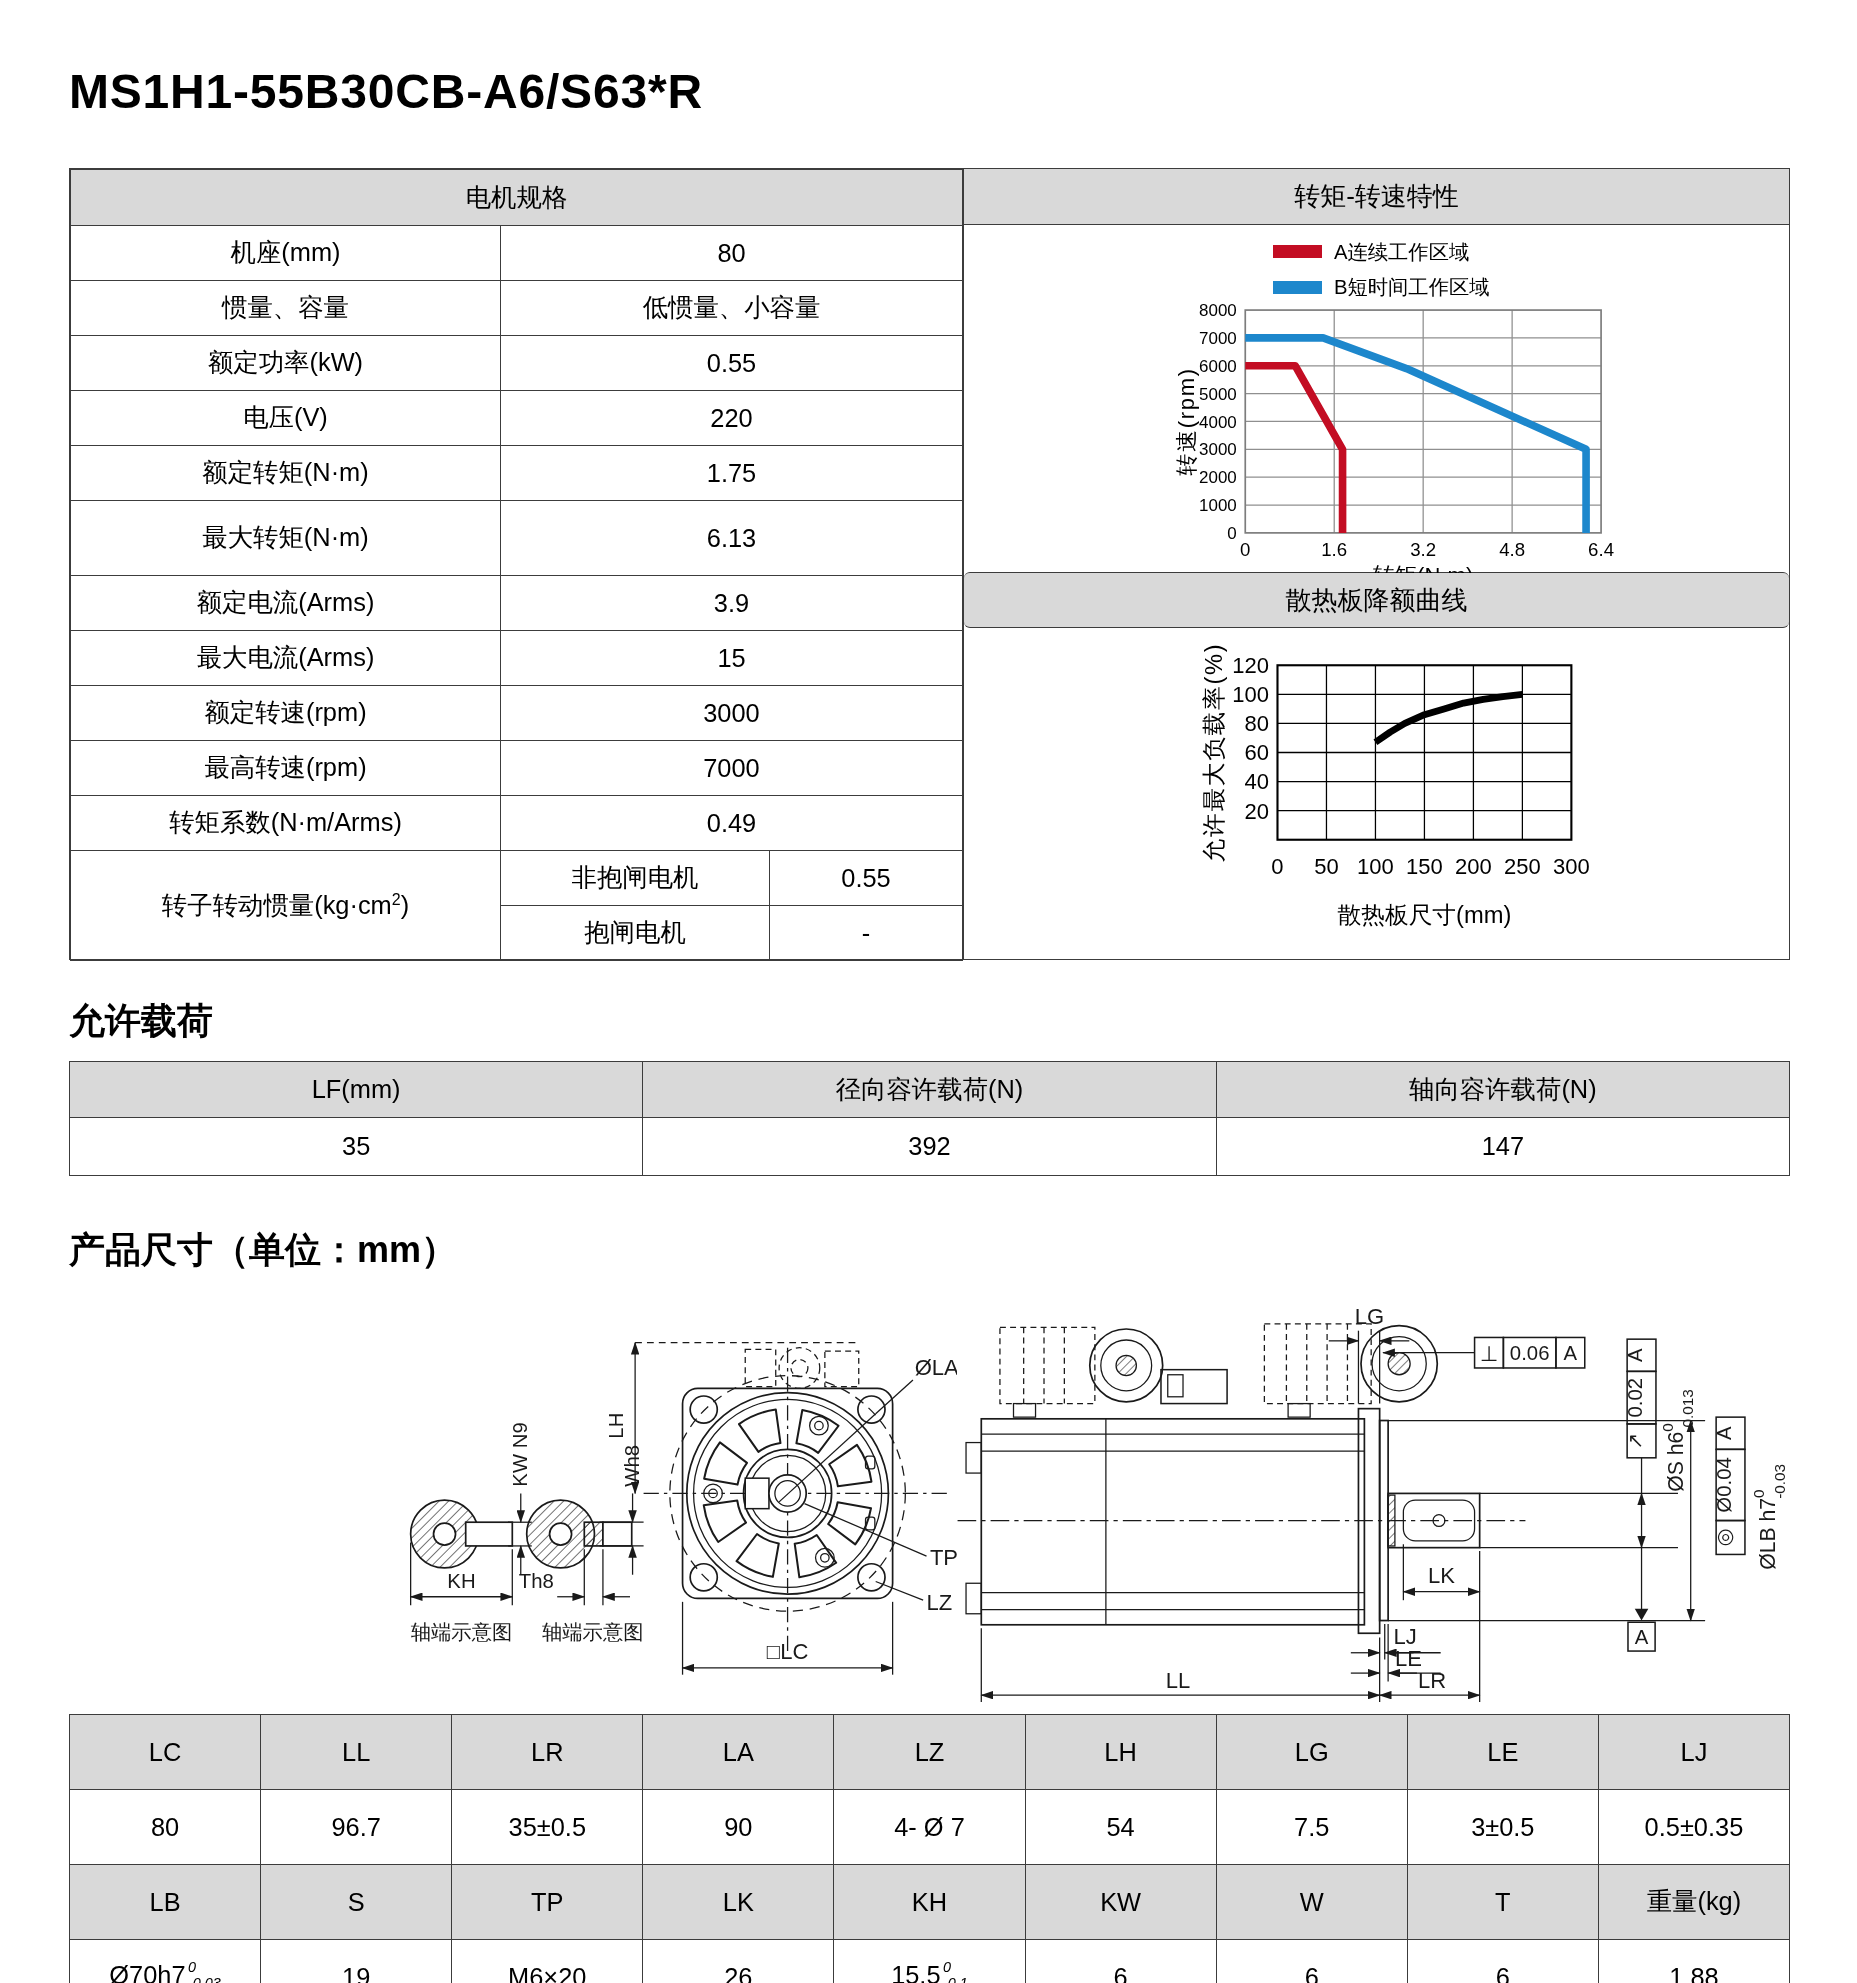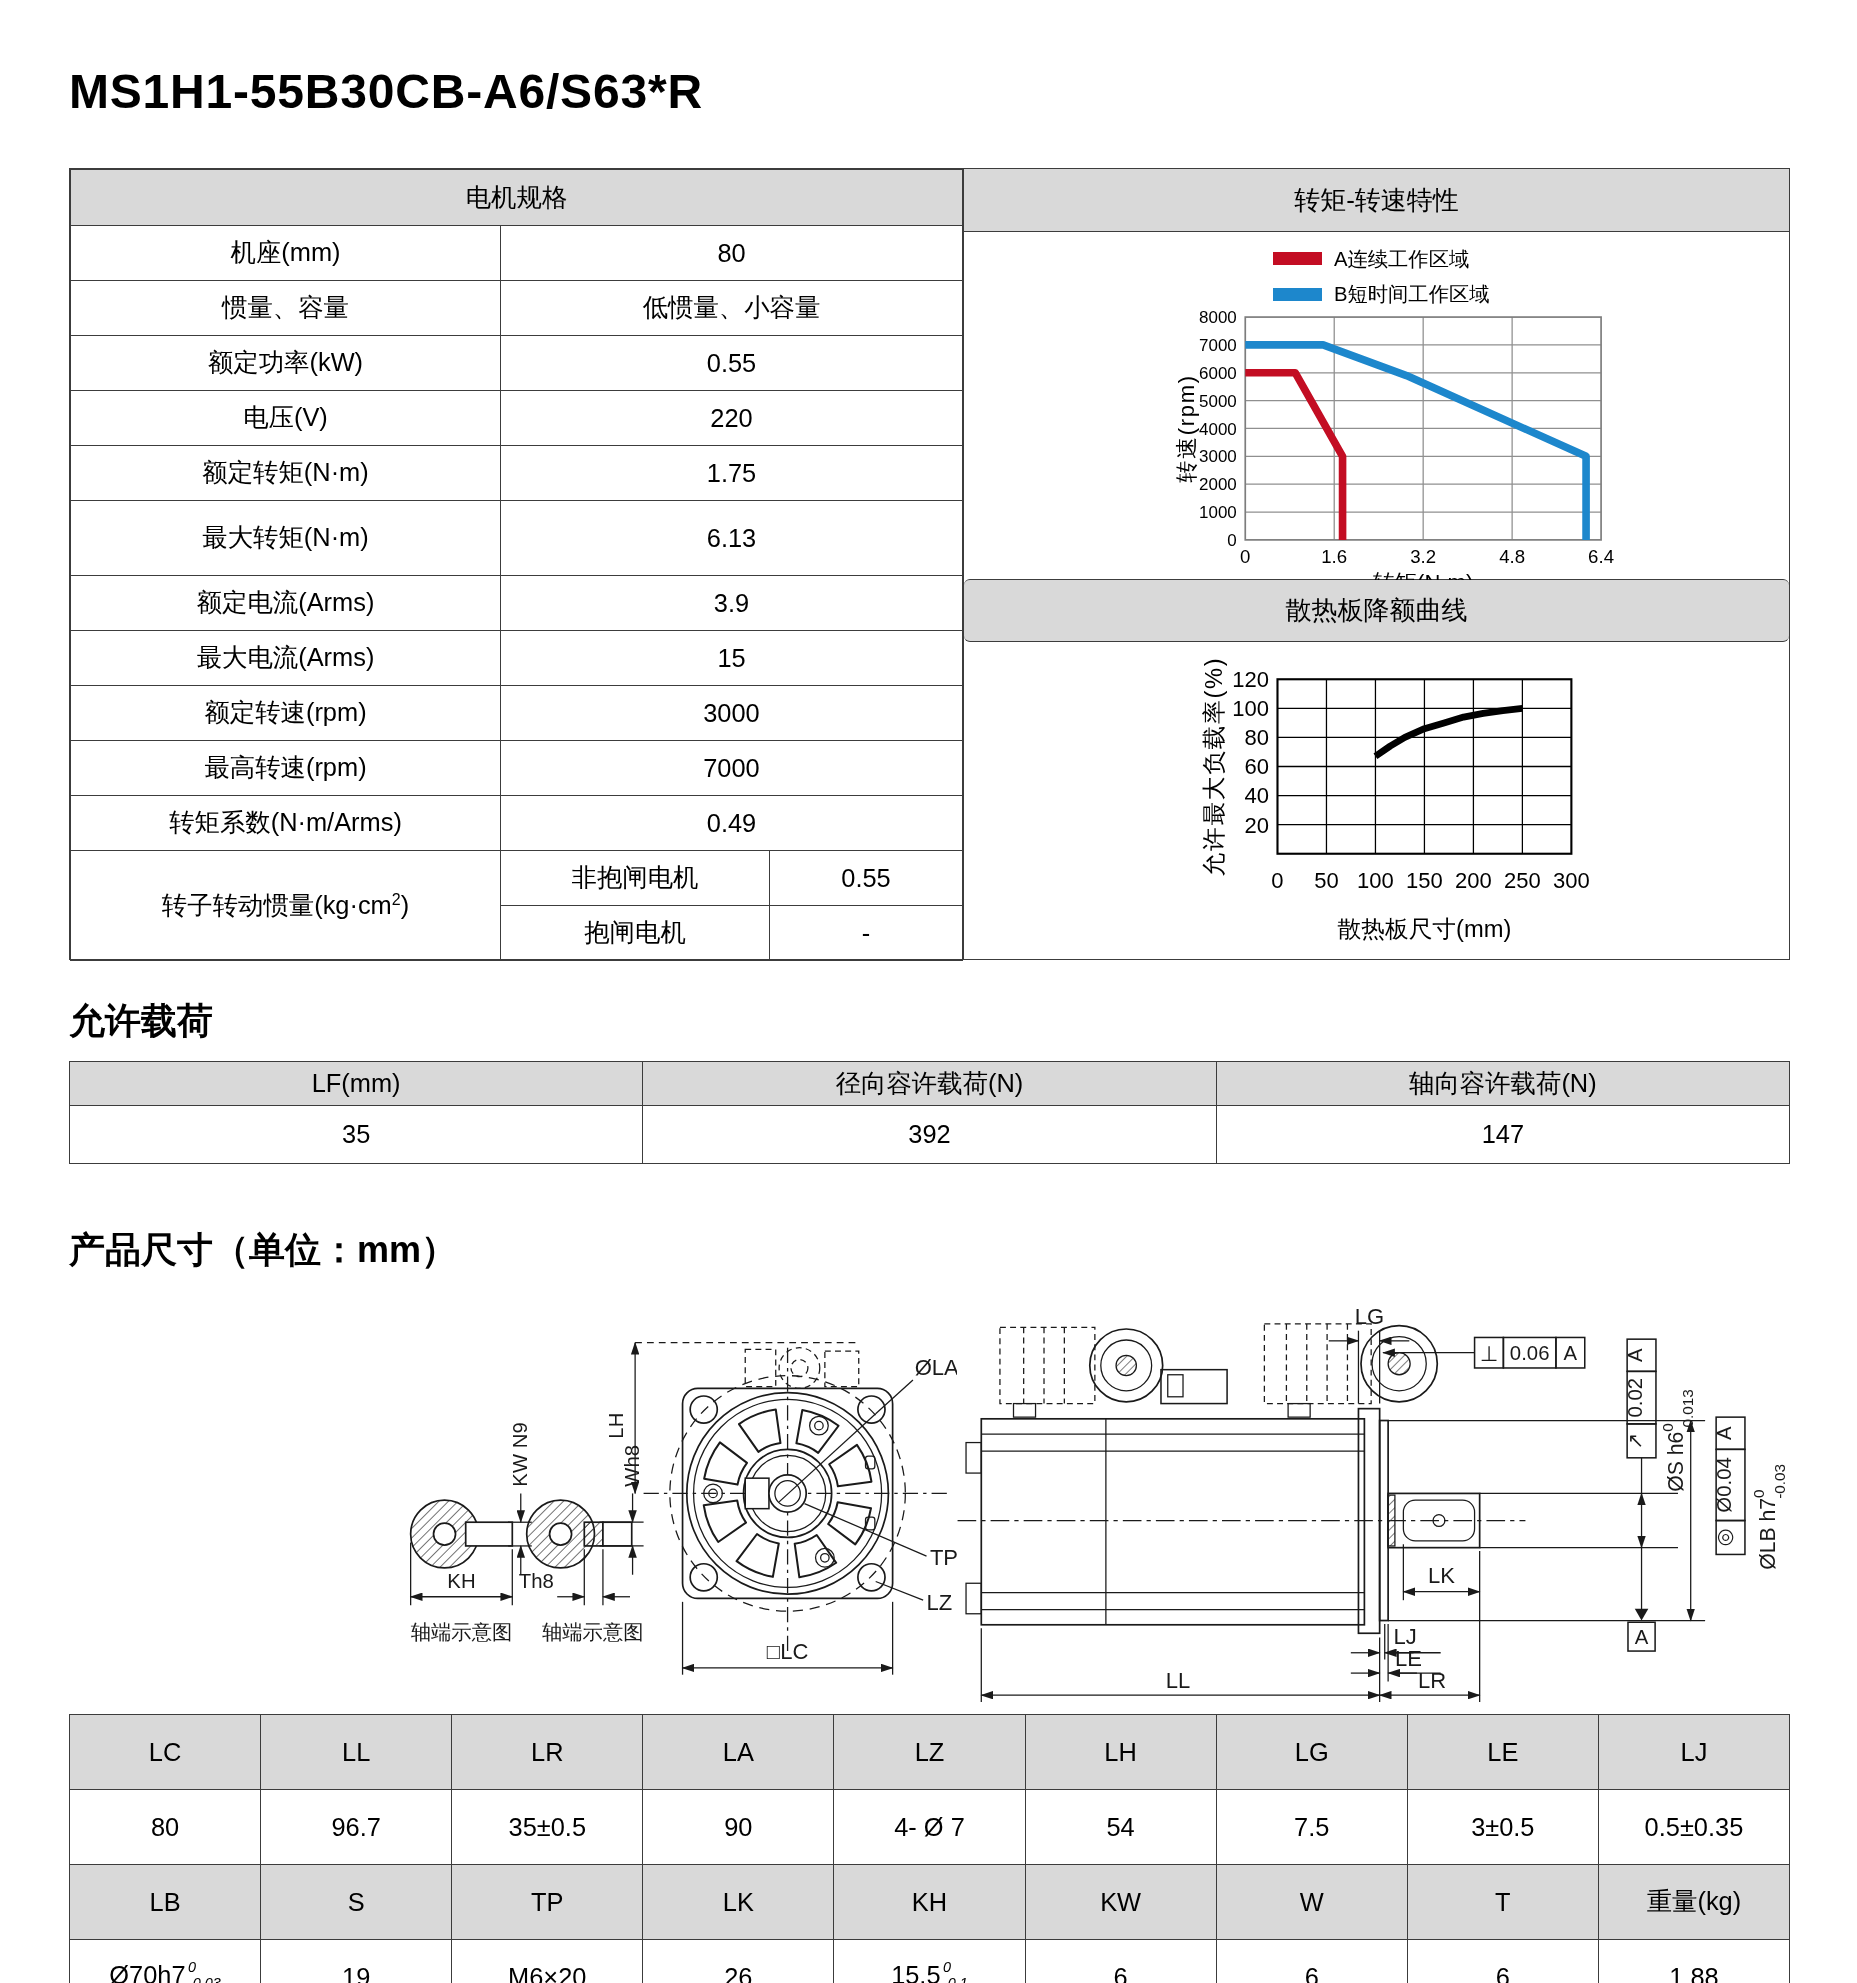--- a/index.html
+++ b/index.html
@@ -19,37 +19,37 @@
   }
   table { border-collapse: collapse; }
   td { border: 1.3px solid #3c3c3c; text-align: center; font-size: 25.4px; vertical-align: middle; }
   .spec-table { width: 892px; table-layout: fixed; height: 100%; }
   .spec-table tr { height: 55px; }
   .spec-table tr.hdr { height: 56px; }
   .spec-table tr.tall { height: 75px; }
   .cell-grey { background: #d9d9d9; }
   .chart-col { width: 827px; border-left: 1.3px solid #3c3c3c; display: flex; flex-direction: column; }
   .cell-header {
-    height: 63px; background: #d9d9d9; border-bottom: 1.3px solid #3c3c3c;
+    height: 56px; background: #d9d9d9; border-bottom: 1.3px solid #3c3c3c;
     font-size: 26px; display: flex; align-items: center; justify-content: center; flex: none;
   }
   .cell-header.mid { border-top: 1.3px solid #3c3c3c; border-radius: 6px; }
   .torque-area { height: 347px; flex: none; position: relative; }
   .legend { position: absolute; left: 297px; top: 12px; }
   .legend-row { display: flex; align-items: center; height: 29px; margin-bottom: 6.8px; padding-left: 12px; }
   .swatch { width: 49px; height: 12.7px; margin-right: 12px; flex: none; }
   .legend-label { font-size: 20.3px; }
   #torque-chart { position: absolute; left: 0; top: 78px; }
   .derate-area { height: 332px; flex: none; position: relative; }
   #derate-chart { position: absolute; left: 0; top: 0; }
   svg text { font-family: "Liberation Sans", "DejaVu Sans", sans-serif; }
 
   
   .load-table { position: absolute; left: 69px; top: 1061px; width: 1721px; table-layout: fixed; border: 1.7px solid #3c3c3c; }
-  .load-table tr.hdr { height: 44px; }
+  .load-table tr.hdr { height: 56px; }
   .load-table tr { height: 58px; }
 
   
   .drawings { position: absolute; left: 69px; top: 1290px; width: 1721px; height: 417px; }
   #front-view { position: absolute; left: 312px; top: 0; }
   #side-view { position: absolute; left: 863px; top: 0; }
 
   
   .dims-table { position: absolute; left: 69px; top: 1714px; width: 1721px; table-layout: fixed; border: 1.7px solid #3c3c3c; }
   .dims-table tr { height: 75px; }

